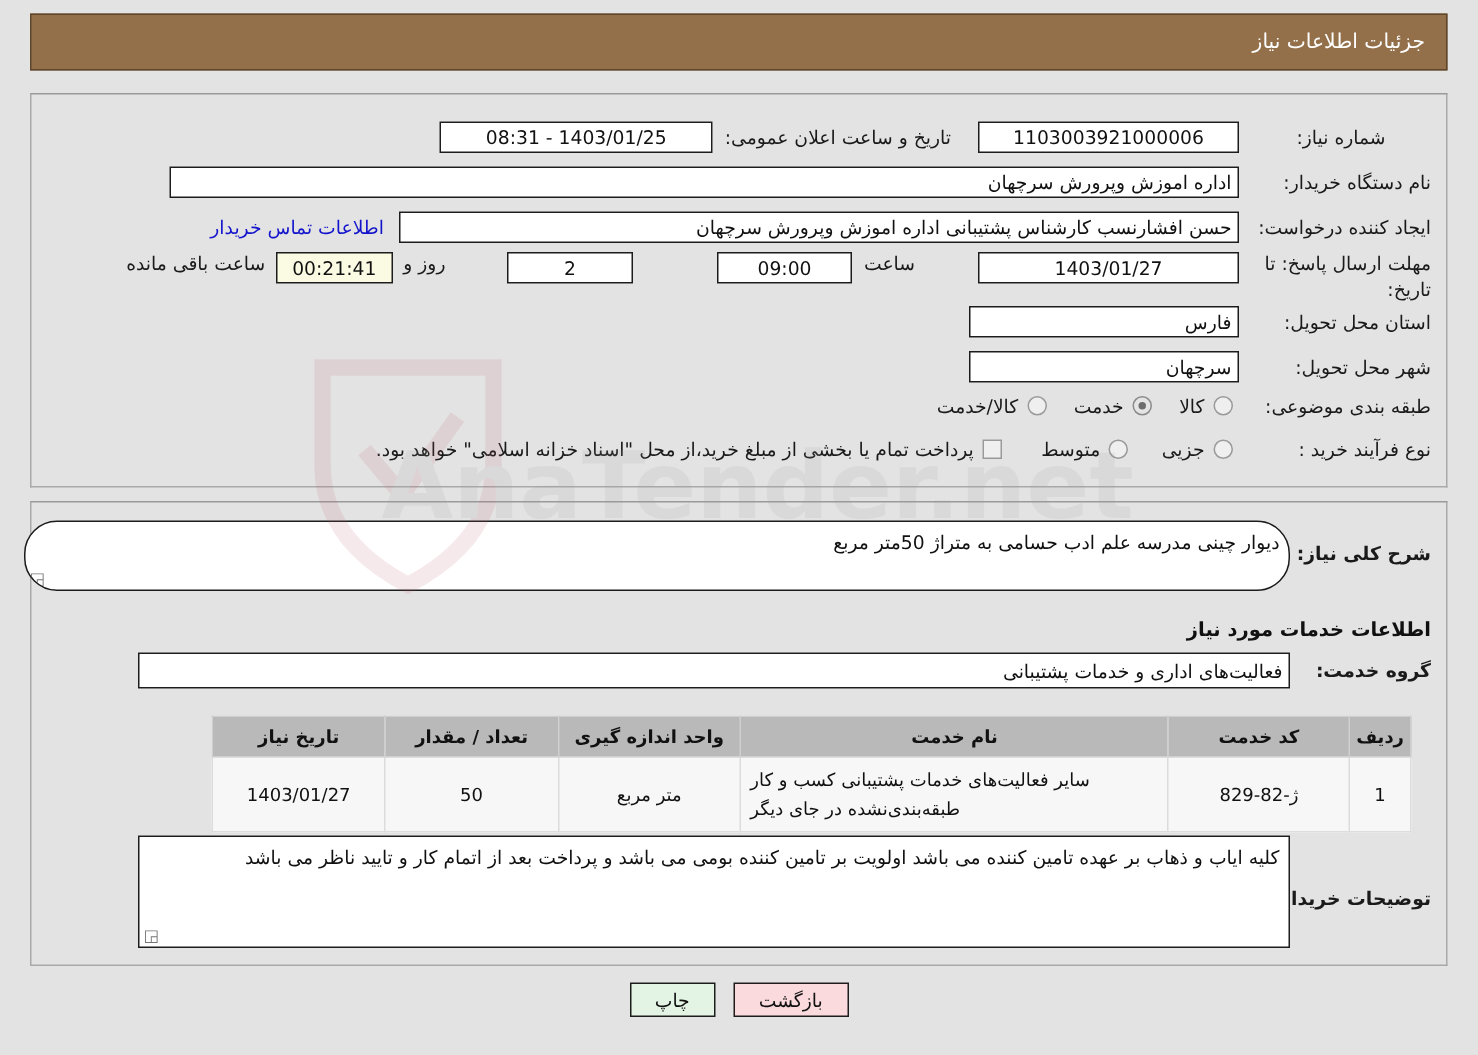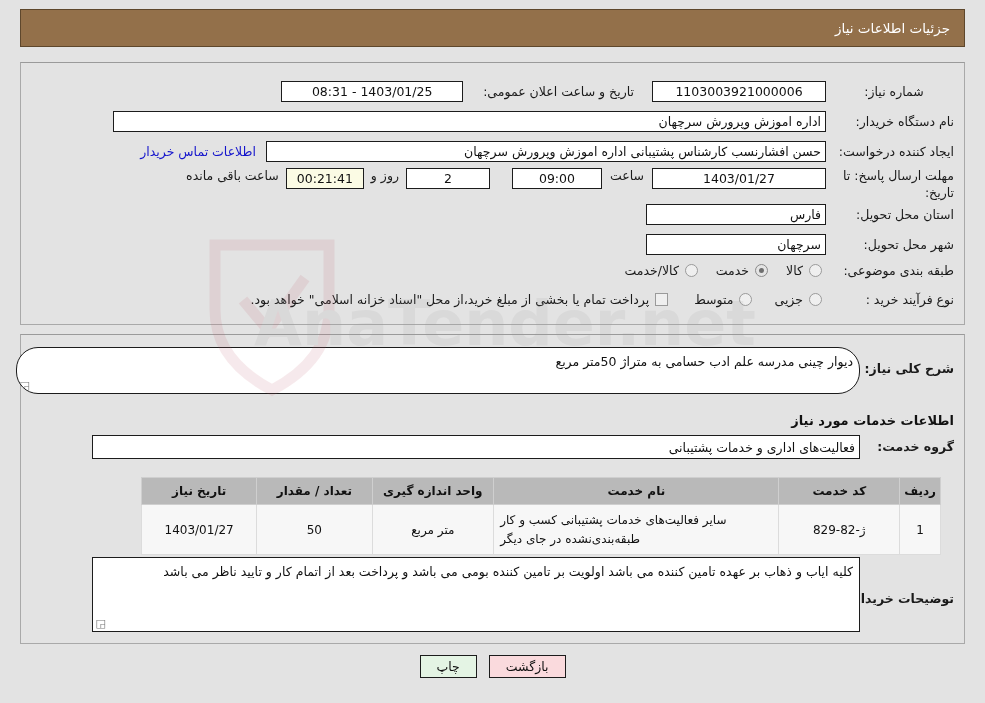--- a/index.html
+++ b/index.html
@@ -45,21 +45,21 @@
     background: #ffffff;
     border: 1px solid #1c1c1c;
     height: 21px;
     font-size: 12.5px;
     color: #111;
     display: flex; align-items: center;
     padding: 0 4px;
     white-space: nowrap;
     overflow: hidden;
   }
-  .fld.center { justify-content: center; }
+  .fld.center { justify-content: center; margin-left: 34px; }
   .fld.right  { justify-content: flex-start; }
   .fld.timer  { background: #fbfbe4; justify-content: center; }
 
   .link {
     color: #1414cc; font-size: 12.5px; white-space: nowrap; cursor: pointer;
   }
 
   
   .radio-grp { display: flex; align-items: center; gap: 6px; }
   .radio {
@@ -160,21 +160,21 @@
     <span>جزئیات اطلاعات نیاز</span>
   </div>
 
   <div class="panel" id="panel-main">
 
     <div class="row" style="right:10px; top:18px;">
       <span class="lbl" style="width:120px; text-align:center;">شماره نیاز:</span>
       <span class="fld center" style="width:174px; margin-right:8px;">1103003921000006</span>
     </div>
     <div class="row" style="right:330px; top:18px;">
-      <span class="lbl" style="text-align:center;margin-left:12px;">تاریخ و ساعت اعلان عمومی:</span>
+      <span class="lbl" style="text-align:center;">تاریخ و ساعت اعلان عمومی:</span>
       <span class="fld center" style="width:182px; margin-right:8px;">1403/01/25 - 08:31</span>
     </div>
 
     <div class="row" style="right:10px; top:48px;">
       <span class="lbl" style="width:120px; text-align:right;">نام دستگاه خریدار:</span>
       <span class="fld right" style="width:713px; margin-right:8px;padding-left:32px;">اداره اموزش وپرورش سرچهان</span>
     </div>
 
     <div class="row" style="right:10px; top:78px;">
       <span class="lbl" style="width:120px; text-align:right;">ایجاد کننده درخواست:</span>

